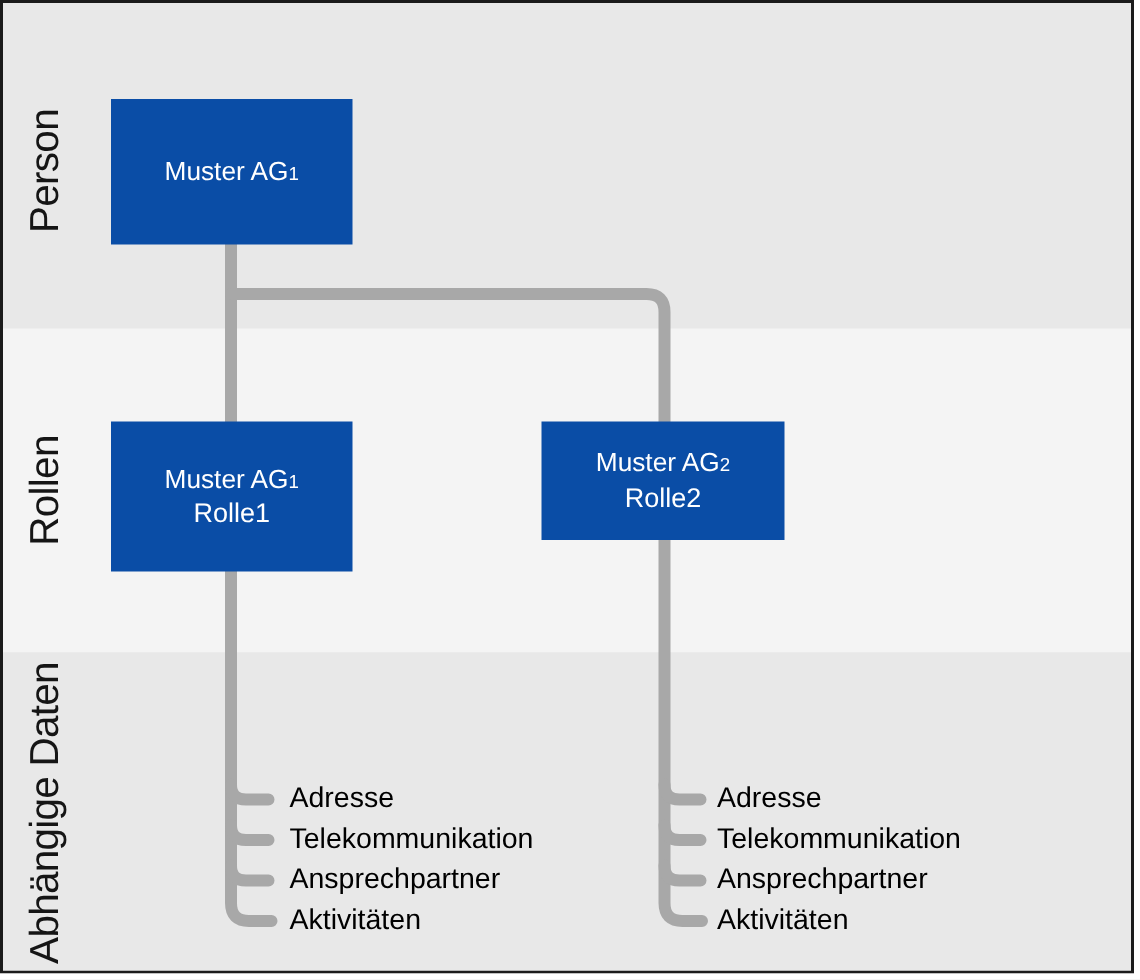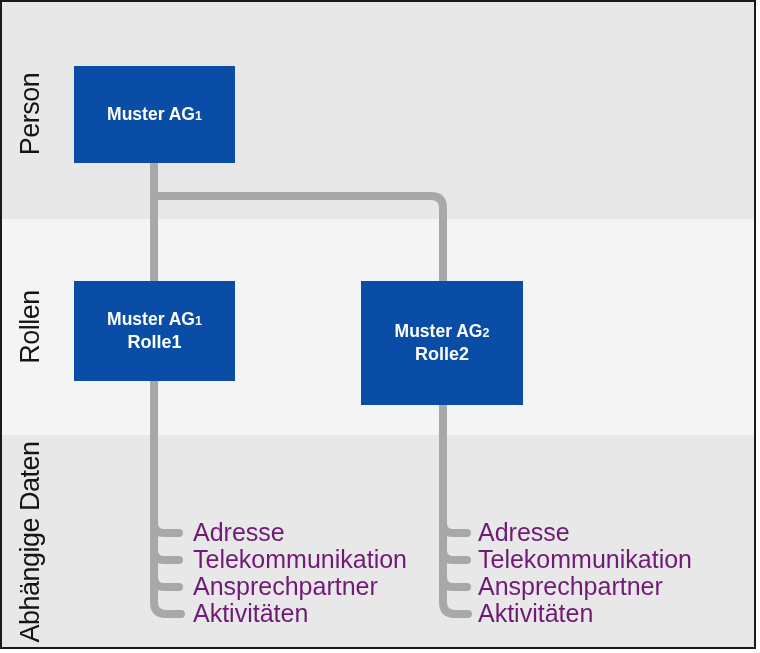--- a/index.html
+++ b/index.html
@@ -51,37 +51,36 @@
   
   .node {
     position: absolute;
     color: #ffffff;
     display: flex;
     flex-direction: column;
     align-items: center;
     justify-content: center;
     text-align: center;
     z-index: 2;
-    font-weight: bold;
   }
   .node-person { left: 72px;  top: 64px;  width: 161px; height: 97px;  }
   .node-role1  { left: 72px;  top: 279px; width: 161px; height: 100px; }
-  .node-role2  { left: 359px; top: 279px; width: 162px; height: 124px; text-align: right;  }
+  .node-role2  { left: 359px; top: 279px; width: 162px; height: 79px; text-align: right;  }
 
   .node-title { font-size: 17.5px; line-height: 1.15; }
   .node-title .subnum { font-size: 12.5px; }
   .node-subtitle { font-size: 18px; margin-top: 3px; }
 
   
   .dep-list {
     position: absolute;
     top: 517px;
     z-index: 2;
-    font-size: 25px;
-    color: #701a75;
+    font-size: 19px;
+    color: #000000;
   }
   .dep-list .dep-item { line-height: 27px; white-space: nowrap; }
   .dep-left  { left: 191px; }
   .dep-right { left: 476px; }
 </style>
 </head>
 <body>
 
 <div class="canvas">
 

